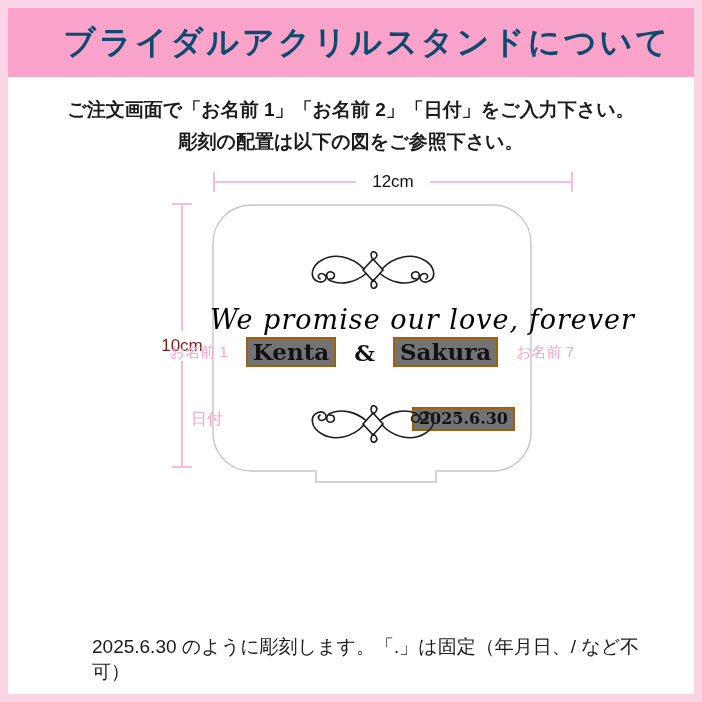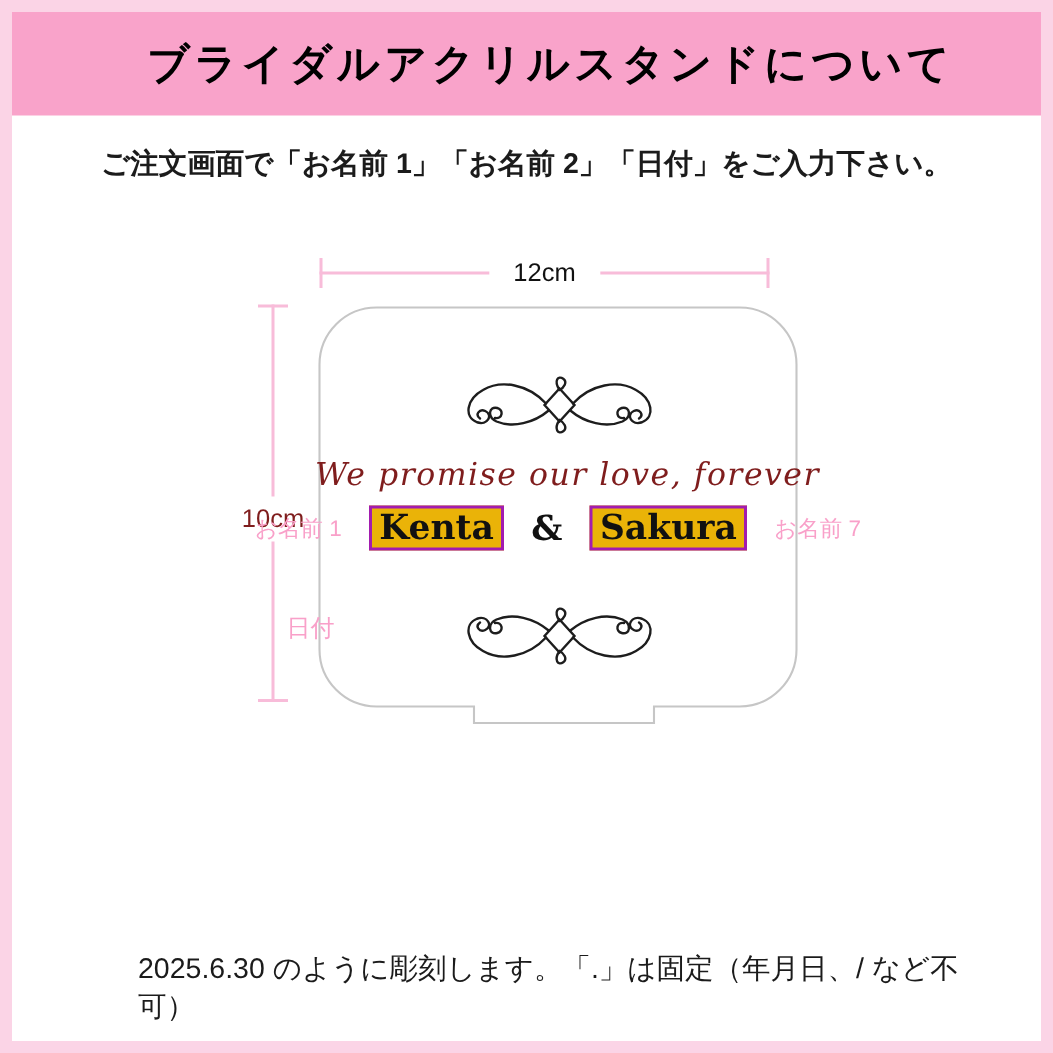--- a/index.html
+++ b/index.html
@@ -15,32 +15,32 @@
     position:absolute; left:8px; top:8px; width:686px; height:686px;
     background:#ffffff;
   }
   
   .banner {
     position:absolute; left:0; top:0; width:686px; height:69px;
     background:#f9a3ca;
     display:flex; align-items:center; justify-content:center;
   }
   .banner-title {
-    color:#000000; font-size:28px; font-weight:bold; letter-spacing:3px;
+    color:#0c4a6e; font-size:32px; font-weight:bold; letter-spacing:3px;
     white-space:nowrap;
     margin-left:32px;
   }
   
   .intro {
     position:absolute; left:0; top:86px; width:686px;
     text-align:center; font-size:19px; line-height:32px;font-weight:bold;
   }
   
   .dim-h {
-    position:absolute; left:205px; top:164px; width:300px; height:20px;text-align:center;
+    position:absolute; left:205px; top:164px; width:360px; height:20px;text-align:center;
   }
   .dim-h .line {
     position:absolute; left:0; top:9px; width:100%; height:2px; background:#f8bcd9;
   }
   .dim-h .tick { position:absolute; top:0; width:2px; height:20px; background:#f8bcd9; }
   .dim-h .tick.left { left:0; } .dim-h .tick.right { right:0; }
   .dim-h .dim-label {
     position:absolute; left:50%; top:0; transform:translateX(-50%);
     background:#fff; padding:0 16px; font-size:17px; line-height:20px; color:#111;
   }
@@ -59,38 +59,38 @@
   }
   
   .stand-svg { position:absolute; left:202px; top:194px; }
   .flourish { position:absolute; left:288px; width:154px; height:40px; }
   .flourish.top { top:242px; }
   .flourish.bottom { top:396px; transform:scaleY(-1); }
   .tagline {
     position:absolute; left:202px; top:296px; width:324px;
     text-align:center;
     font-family:"DejaVu Serif", serif; font-style:italic;
-    font-size:21px; letter-spacing:1px; color:#7f1d1d;
+    font-size:27px; letter-spacing:1px; color:#000000;
     white-space:nowrap;
   }
   .name-row {
     position:absolute; left:202px; top:330px; width:324px; height:28px;
     display:flex; align-items:center; justify-content:center; gap:18px;
     white-space:nowrap;
   }
   .date-row {
     position:absolute; left:202px; top:360px; width:324px; height:22px;
     display:flex; align-items:center; justify-content:space-between; gap:9px;
     transform:translateX(-19px);
     white-space:nowrap;
     margin-top:40px;
   }
   .pink-label { color:#f9a0c9; font-size:15px; }
   .engrave-box {
-    border:2px solid #a21caf; background:#eab308;
+    border:2px solid #a16207; background:#737373;
     font-family:"DejaVu Serif", serif; font-weight:bold; color:#111;
     padding:0 5px; line-height:1.1;
   }
   .engrave-box.name { font-size:23px; }
   .engrave-box.date { font-size:16px; padding:1px 5px; }
   .amp { font-family:"DejaVu Serif", serif; font-weight:bold; font-size:23px; color:#111; }
   
   .note { position:absolute; left:60px; width:600px; font-size:19px; line-height:25px; }
   .note.n1 { top:494px; }
   .note.n2 { top:626px; }
@@ -105,20 +105,21 @@
 <body>
 
 <div class="content">
 
   <div class="banner">
     <div class="banner-title">ブライダルアクリルスタンドについて</div>
   </div>
 
   <div class="intro">
     <div>ご注文画面で「お名前 1」「お名前 2」「日付」をご入力下さい。</div>
+    <div>彫刻の配置は以下の図をご参照下さい。</div>
   </div>
 
   <div class="dim-h">
     <div class="line"></div>
     <div class="tick left"></div>
     <div class="tick right"></div>
     <div class="dim-label">12cm</div>
   </div>
 
   <div class="dim-v">
@@ -151,20 +152,21 @@
   <div class="name-row">
     <span class="pink-label">お名前 1</span>
     <span class="engrave-box name">Kenta</span>
     <span class="amp">&amp;</span>
     <span class="engrave-box name">Sakura</span>
     <span class="pink-label">お名前 7</span>
   </div>
 
   <div class="date-row">
     <span class="pink-label" style="font-size:16px;">日付</span>
+    <span class="engrave-box date">2025.6.30</span>
   </div>
 
   <svg class="flourish bottom" viewBox="0 0 154 40">
     <g fill="none" stroke="#1d1d1d" stroke-width="1.6" stroke-linecap="round">
       <path d="M 77,9 L 87,20 L 77,31 L 67,20 Z"></path>
       <path d="M 77,10 C 73,4 76,0 79.5,2.5 C 82.5,4.7 80,8.5 77,10"></path>
       <path d="M 77,30 C 73,36 76,40 79.5,37.5 C 82.5,35.3 80,31.5 77,30"></path>
       <path d="M 68,19 C 56,6 38,3 26,10 C 15,16 13,28 22,31.5 C 29,34 33,26.5 27.5,24 C 23.5,22.2 20.5,26.5 24,29"></path>
       <path d="M 70,23.5 C 60,32 46,35.5 35,31 C 28.5,28 30,20.5 35.5,22 C 40,23.2 39,29.5 34,28.7"></path>
       <g transform="translate(154,0) scale(-1,1)">

